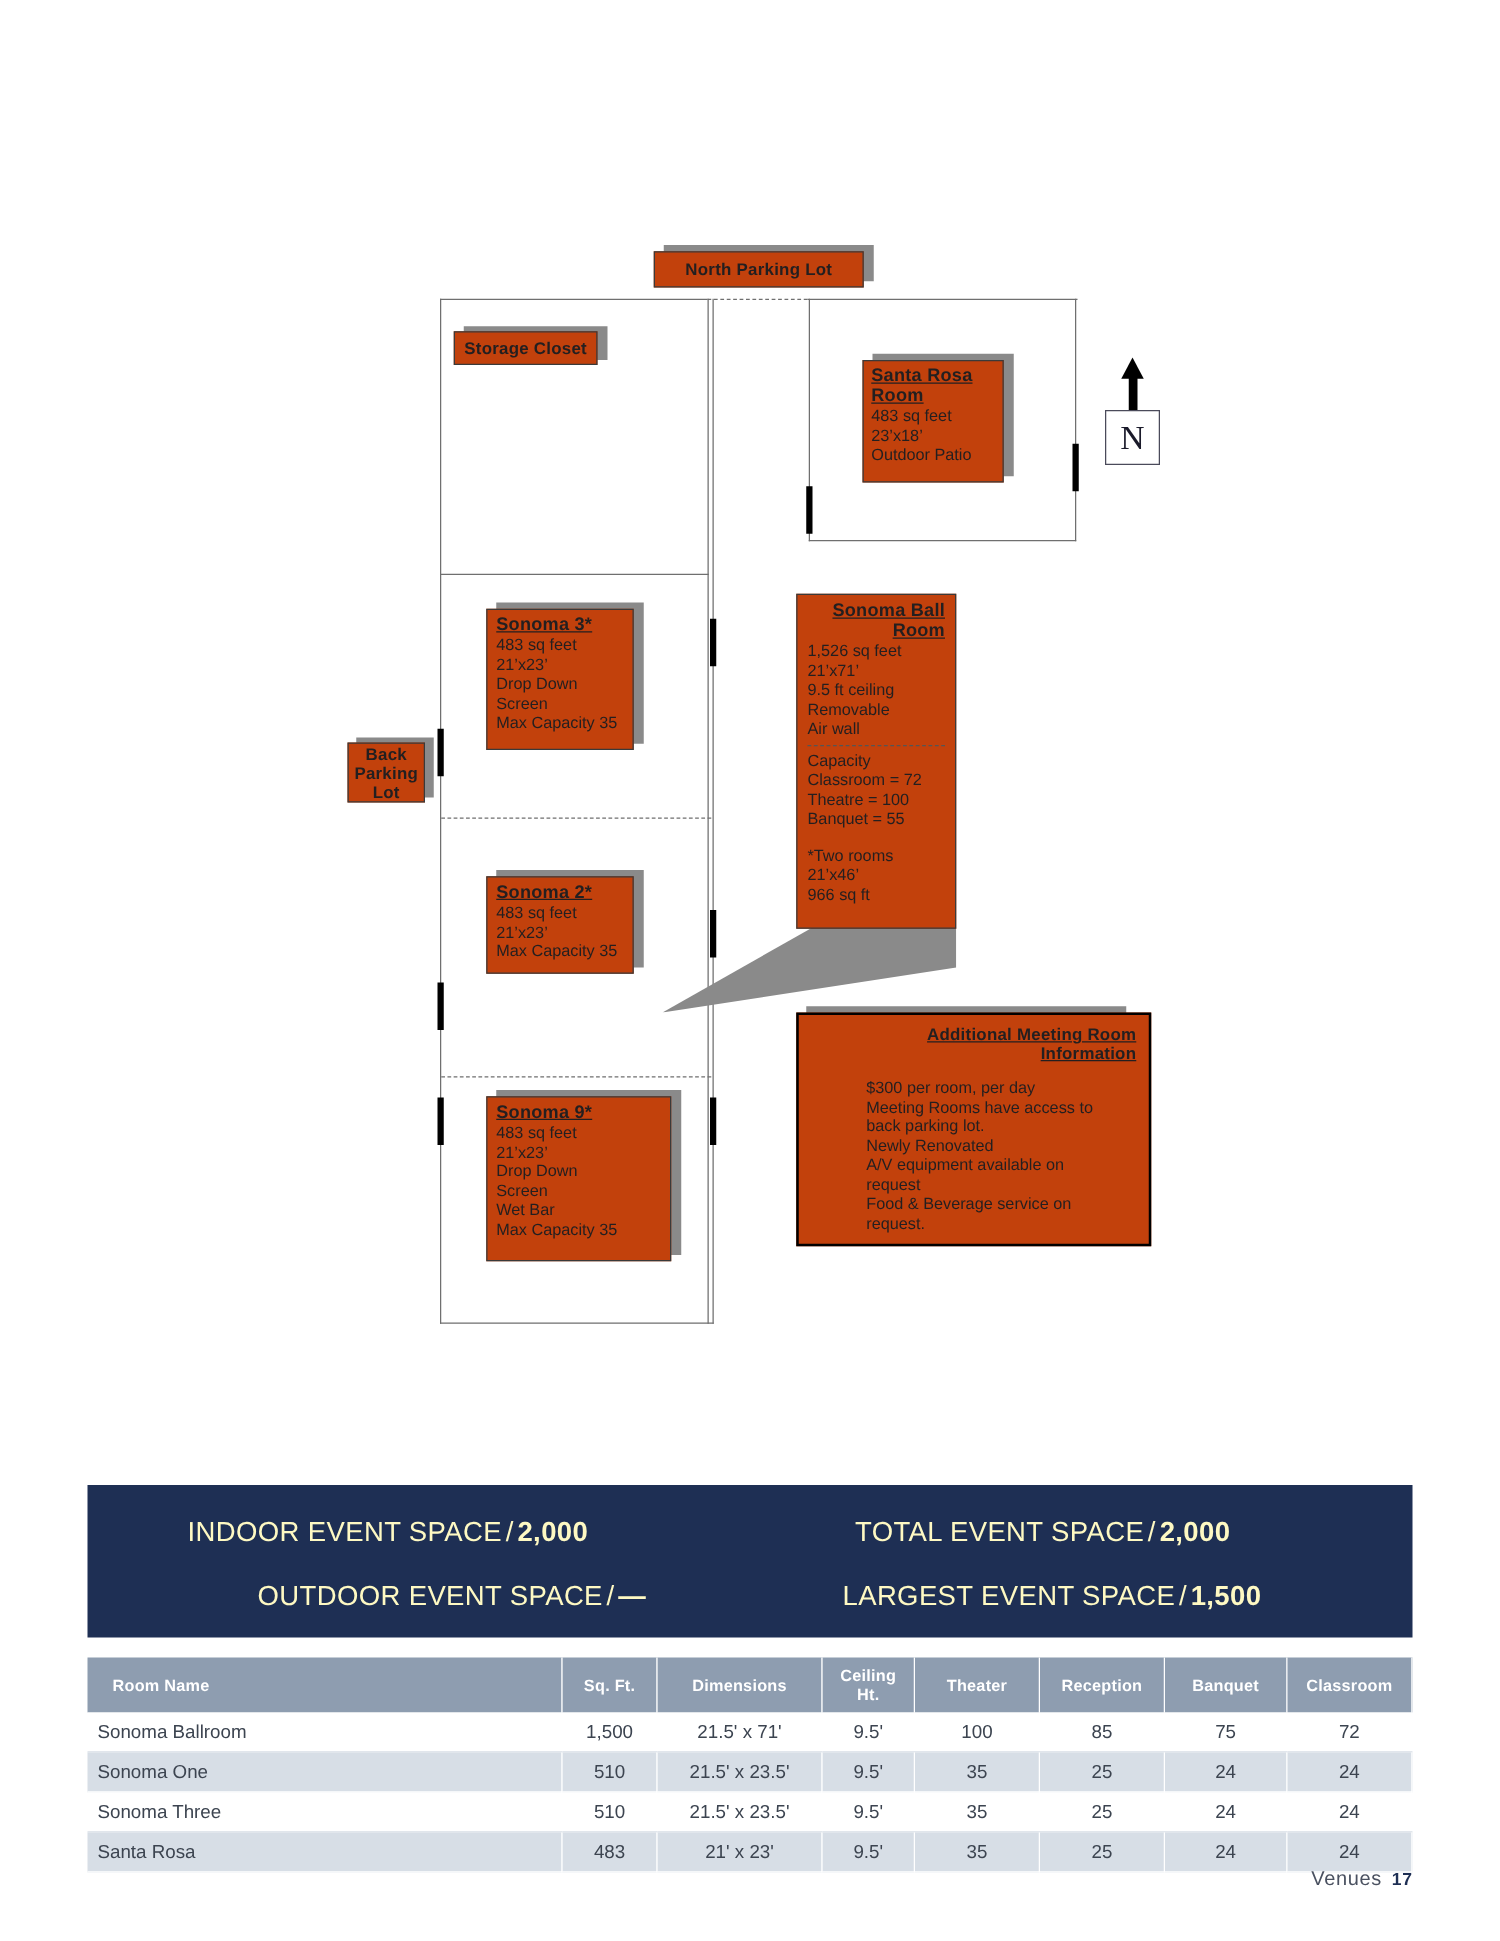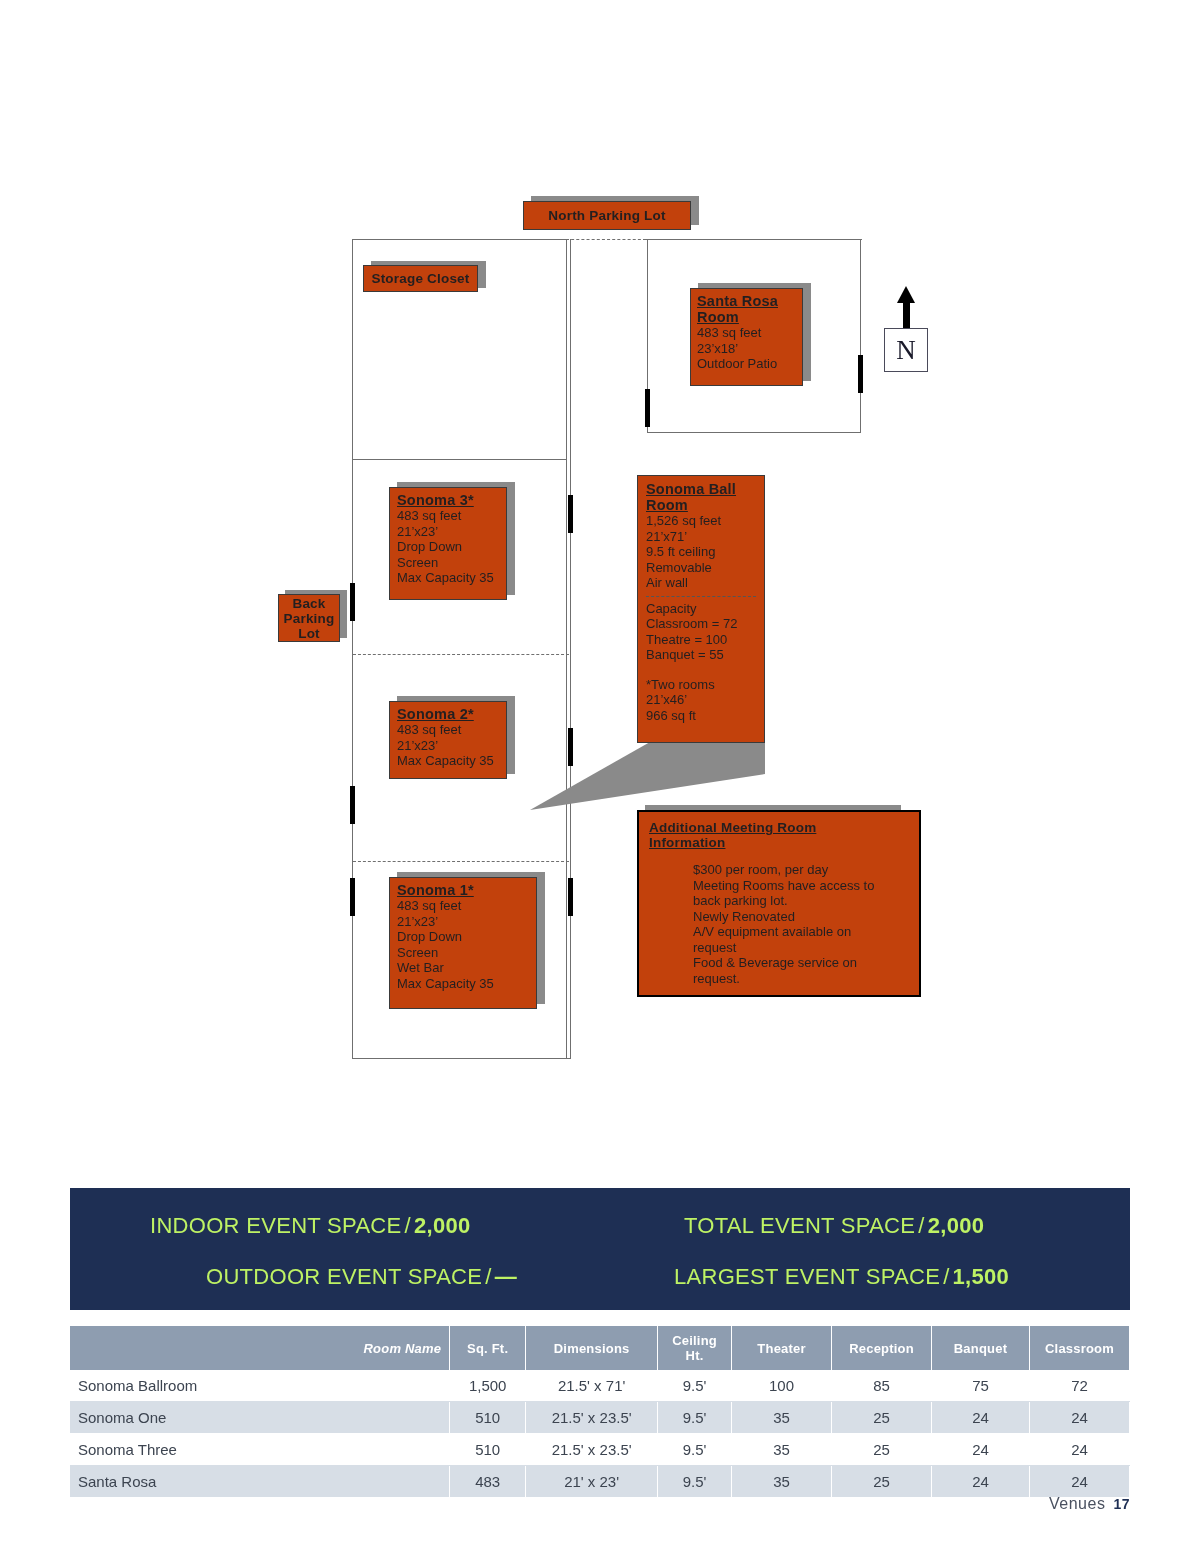--- a/index.html
+++ b/index.html
@@ -60,21 +60,21 @@
     z-index: 3;
   }
 
   .box-title {
     font-weight: bold;
     text-decoration: underline;
     font-size: 14.5px;
     line-height: 16px;
     letter-spacing: .2px;
   }
-  .box-title.center { text-align: left; }
+  .box-title.center { text-align: right; }
   .box-line {
     font-size: 13px;
     line-height: 15.5px;
     white-space: pre;
   }
   .plain-label {
     font-weight: bold;
     font-size: 13.5px;
     text-align: center;
     letter-spacing: .2px;
@@ -149,21 +149,21 @@
     position: absolute;
     left: 70px;
     top: 1188px;
     width: 1060px;
     height: 122px;
     background: #1e2f54;
     z-index: 2;
   }
   .stat {
     position: absolute;
-    color: #bef264;
+    color: #fef9c3;
     font-size: 22px;
     letter-spacing: .3px;
     white-space: nowrap;
   }
   .stat .label { font-weight: 300; }
   .stat .slash { font-weight: 300; padding: 0 3px; }
   .stat .value { font-weight: bold; }
 
   #stat-indoor  { left: 80px;  top: 25px; }
   #stat-outdoor { left: 100px; top: 76px; margin-left: 36px; }
@@ -184,23 +184,22 @@
     background: #8e9db0;
     color: #ffffff;
     font-size: 13px;
     font-weight: bold;
     padding: 7px 8px;
     text-align: center;
     border-right: 1px solid #ffffff;
     letter-spacing: .2px;
   }
   #room-table th.rn {
-    text-align: right;
-    padding-left: 8px;
-    font-style: italic;
+    text-align: left;
+    padding-left: 20px;
   }
   #room-table td {
     padding: 7px 8px;
     text-align: center;
     border-right: 1px solid #ffffff;
     border-bottom: 1px solid #ffffff;
     font-size: 15px;
   }
   #room-table td.rn {
     text-align: left;
@@ -318,21 +317,21 @@
   <div class="shadow-block" style="left:397px; top:696px; width:118px; height:78px;"></div>
   <div class="plan-box" style="left:389px; top:701px; width:118px; height:78px; padding:4px 7px;">
     <div class="box-title">Sonoma 2*</div>
     <div class="box-line">483 sq feet</div>
     <div class="box-line">21’x23’</div>
     <div class="box-line">Max Capacity 35</div>
   </div>
 
   <div class="shadow-block" style="left:397px; top:872px; width:148px; height:132px;"></div>
   <div class="plan-box" style="left:389px; top:877px; width:148px; height:132px; padding:4px 7px;">
-    <div class="box-title">Sonoma 1*</div>
+    <div class="box-title">Sonoma 9*</div>
     <div class="box-line">483 sq feet</div>
     <div class="box-line">21’x23’</div>
     <div class="box-line">Drop Down</div>
     <div class="box-line">Screen</div>
     <div class="box-line">Wet Bar</div>
     <div class="box-line">Max Capacity 35</div>
   </div>
 
   <svg id="callout-pointer" viewBox="0 0 235 72" preserveAspectRatio="none">
     <polygon points="0,72 120,4 235,4 235,36" fill="#8a8a8a"></polygon>

